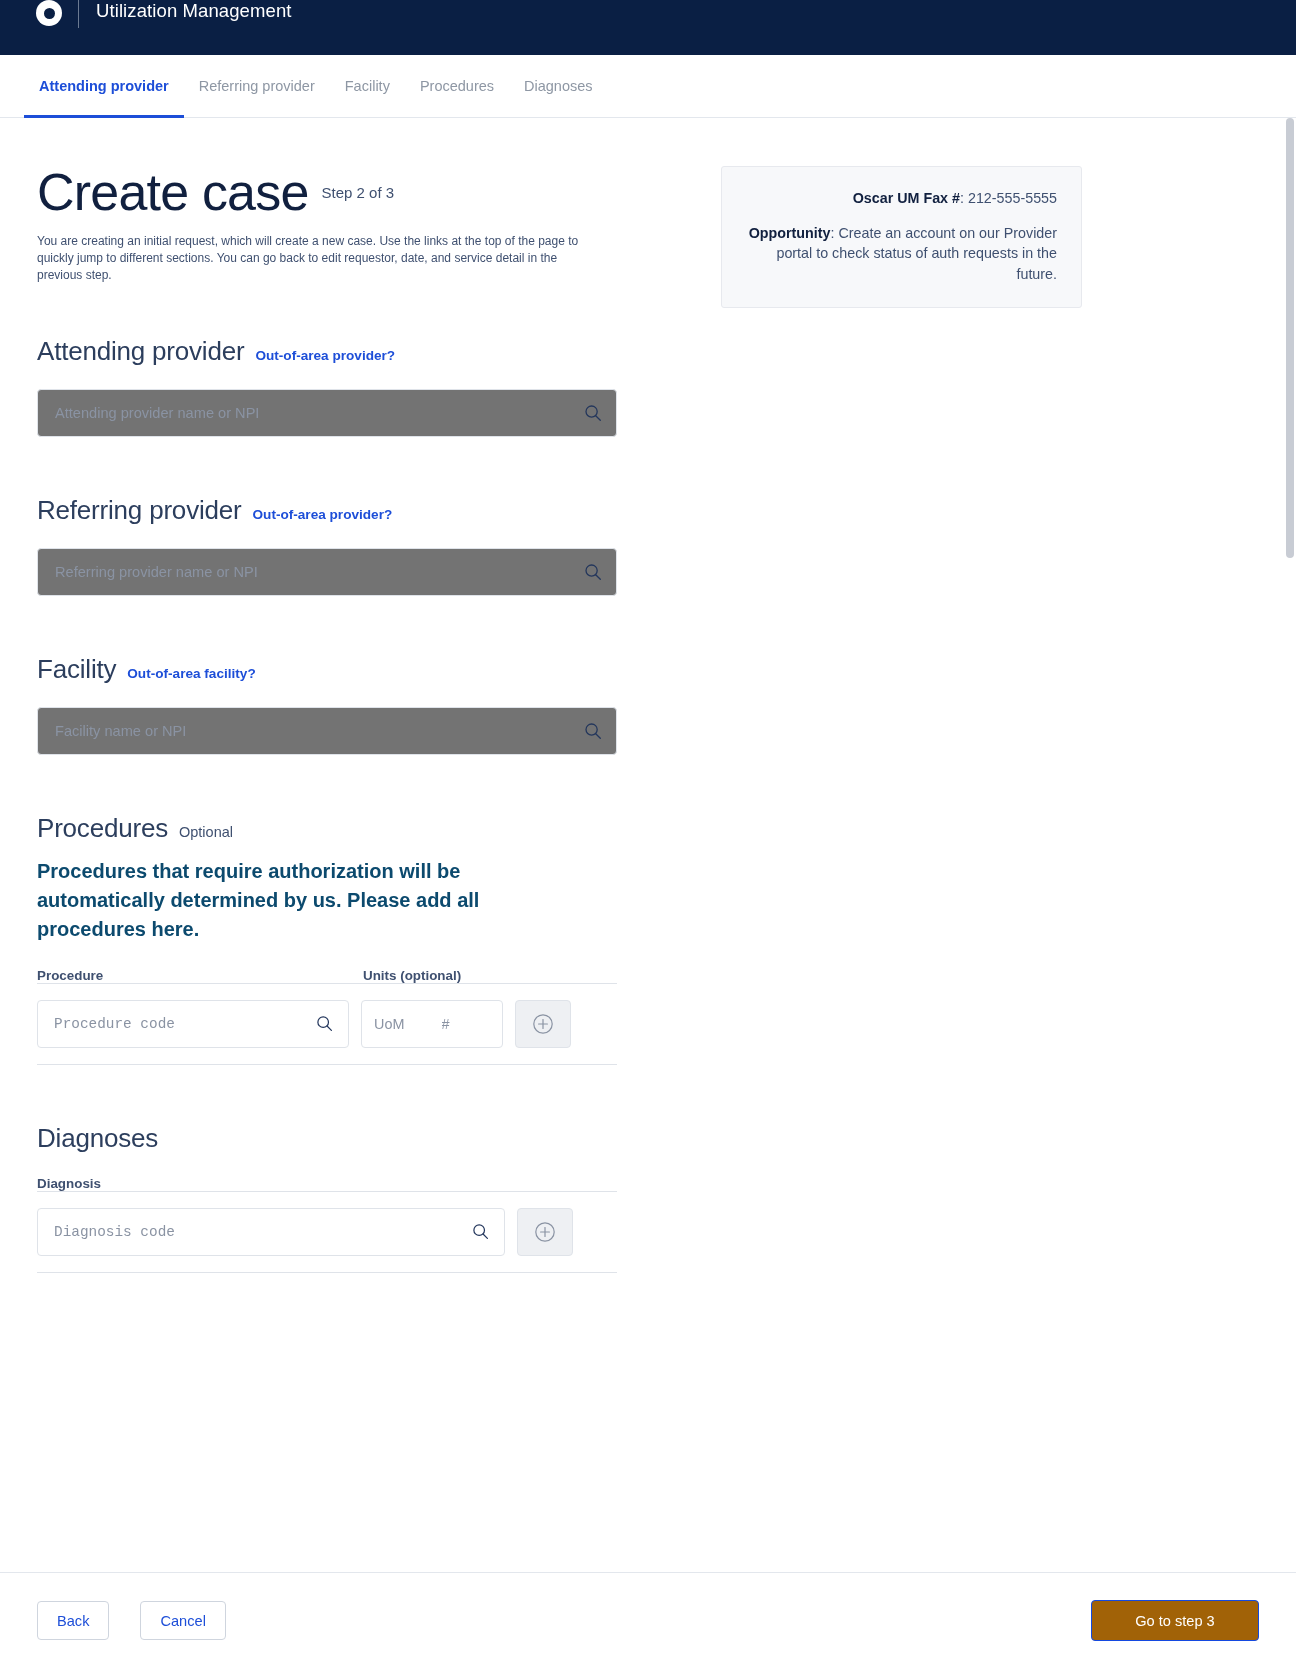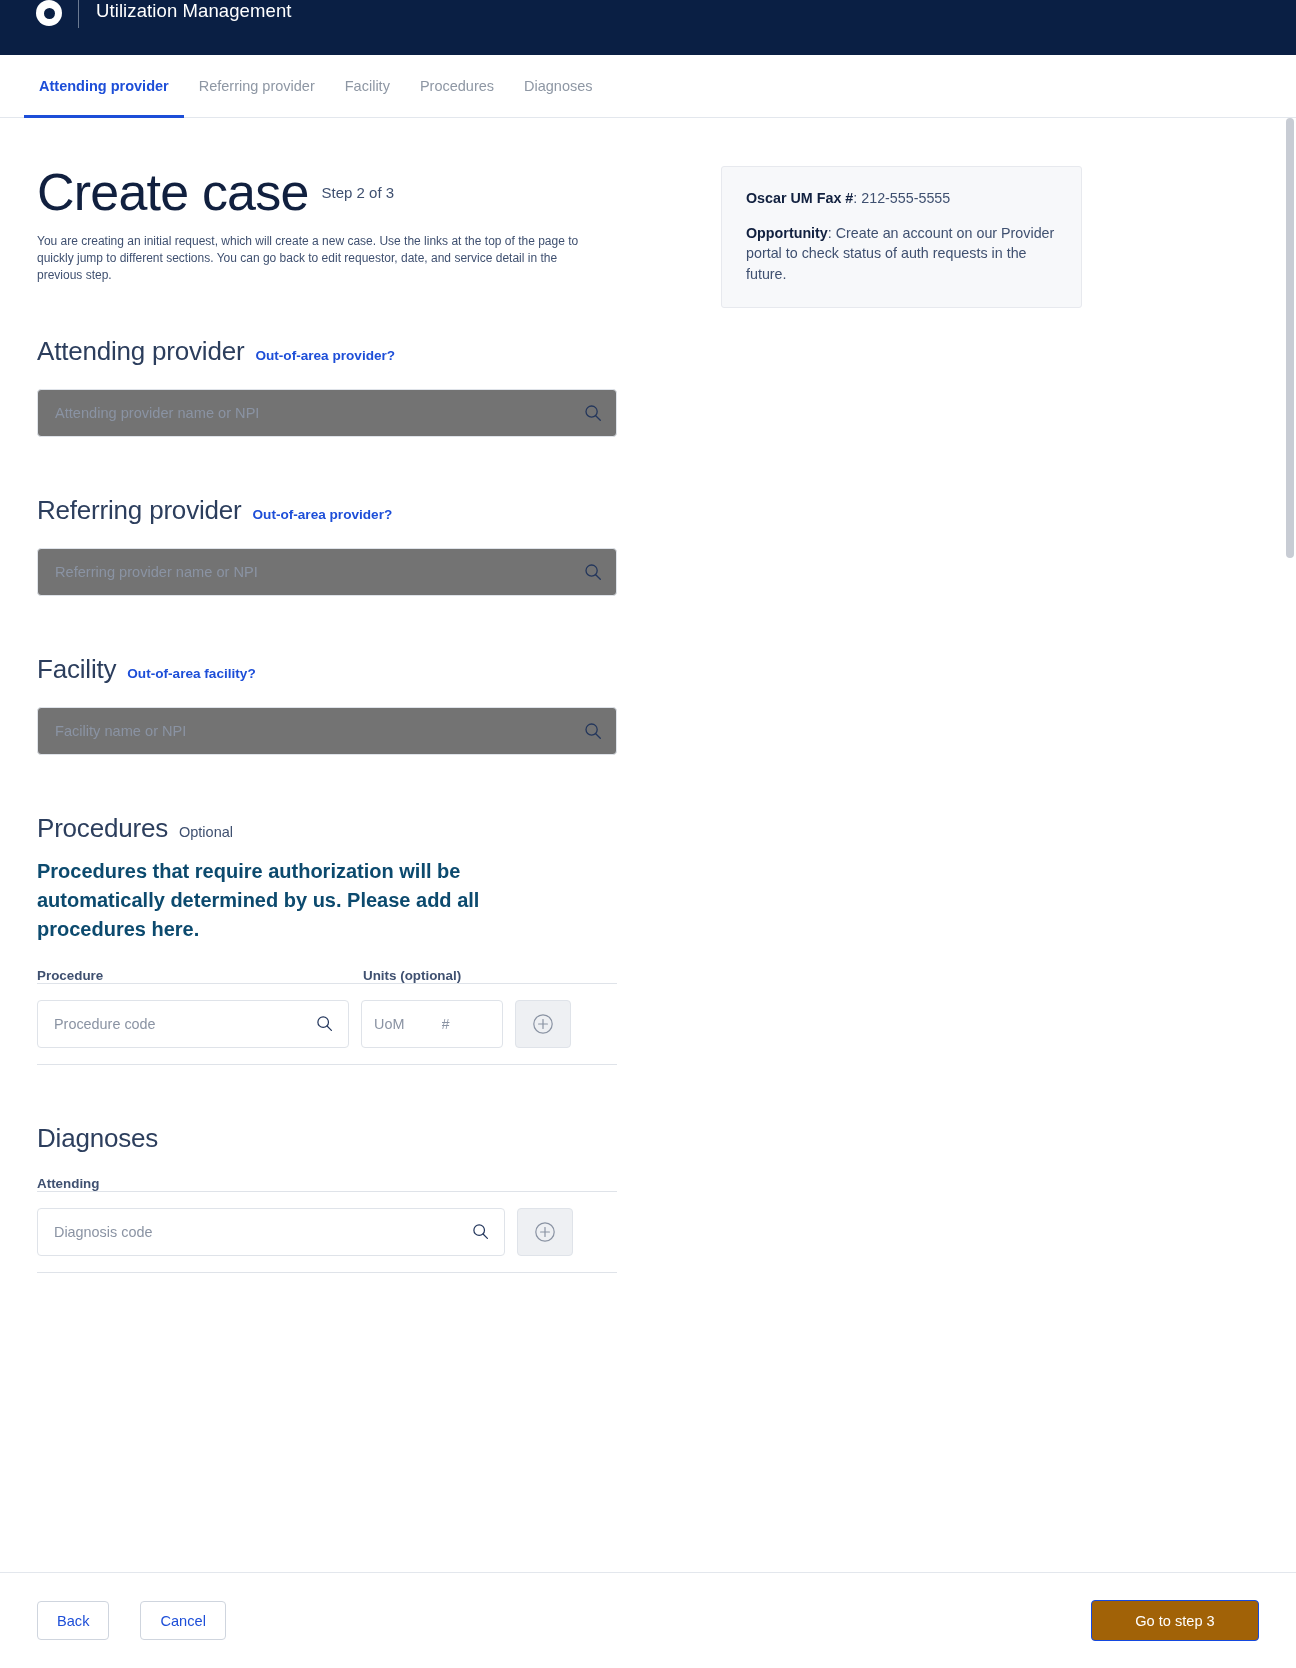--- a/index.html
+++ b/index.html
@@ -131,20 +131,21 @@
     background: #f7f8fa;
     border: 1px solid #e7e9ee;
     border-radius: 3px;
     padding: 21px 24px 22px 24px;
   }
   .info-card p {
     margin: 0;
     font-size: 14.3px;
     line-height: 1.45;
     color: #3f5070;
+    text-align: right;
   }
   .info-card p + p { margin-top: 14px; }
   .info-card b { color: #11203f; font-weight: 700; }
 
   
   .section { margin-top: 0; }
   .sec-head {
     display: flex;
     align-items: baseline;
     gap: 11px;
@@ -238,21 +239,21 @@
     display: flex;
     align-items: center;
   }
   .cell-input input {
     flex: 1;
     border: 0; outline: none; background: transparent;
     height: 100%;
     padding: 0 40px 0 16px;
     font-size: 14.4px;
     color: #701a75;
-    font-family: Liberation Sans, sans-serif;
+    font-family: Liberation Mono, monospace;
     min-width: 0;
   }
   .cell-input input::placeholder { color: #8a93a3; }
   .proc-code { width: 312px; }
   .diag-code { width: 468px; }
 
   .units-group {
     display: flex;
     height: 48px;
     border: 1px solid #dfe3e9;
@@ -471,21 +472,21 @@
         </div>
       </div>
 
       <div class="section" style="margin-top:58px;">
         <div class="sec-head">
           <h2 class="sec-title">Diagnoses</h2>
         </div>
 
         <div class="tbl" style="margin-top:22px;">
           <div class="tbl-head">
-            <div class="th-proc">Attending</div>
+            <div class="th-proc">Diagnosis</div>
           </div>
           <div class="tbl-row">
             <div class="cell-input diag-code">
               <input type="text" placeholder="Diagnosis code" style="">
               <span class="search-icon">
                 <svg width="17" height="17" viewBox="0 0 18 18" fill="none">
                   <circle cx="7.6" cy="7.6" r="5.6" stroke="#23365c" stroke-width="1.3"></circle>
                   <line x1="11.7" y1="11.7" x2="16.3" y2="16.3" stroke="#23365c" stroke-width="1.3" stroke-linecap="round"></line>
                 </svg>
               </span>

